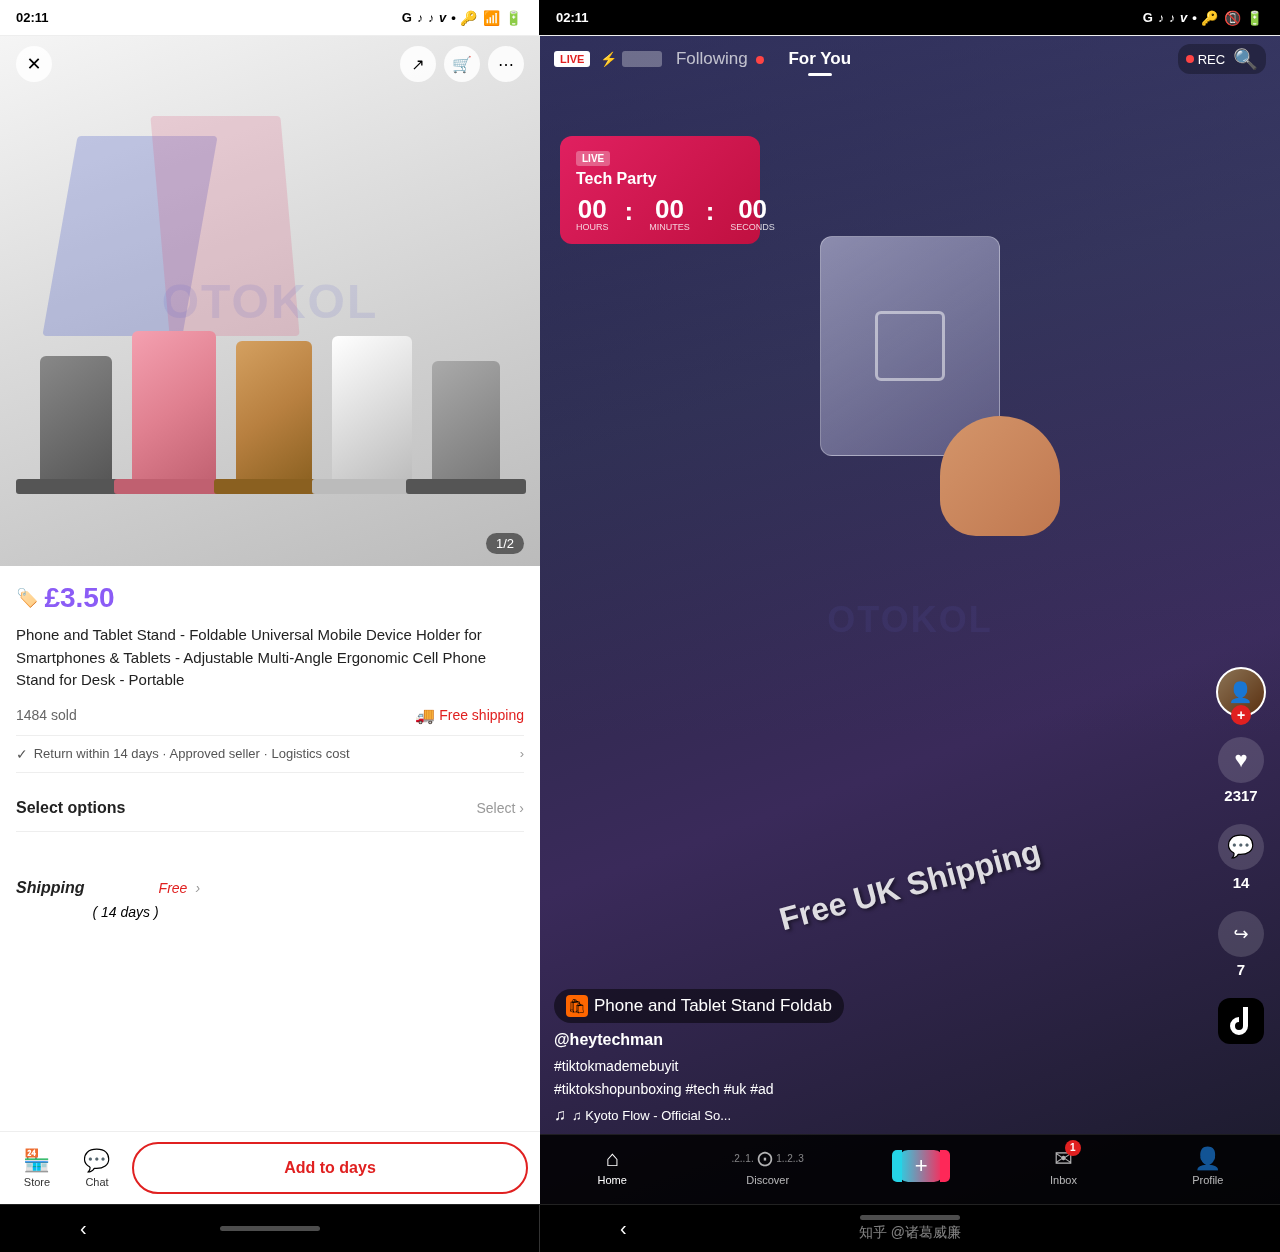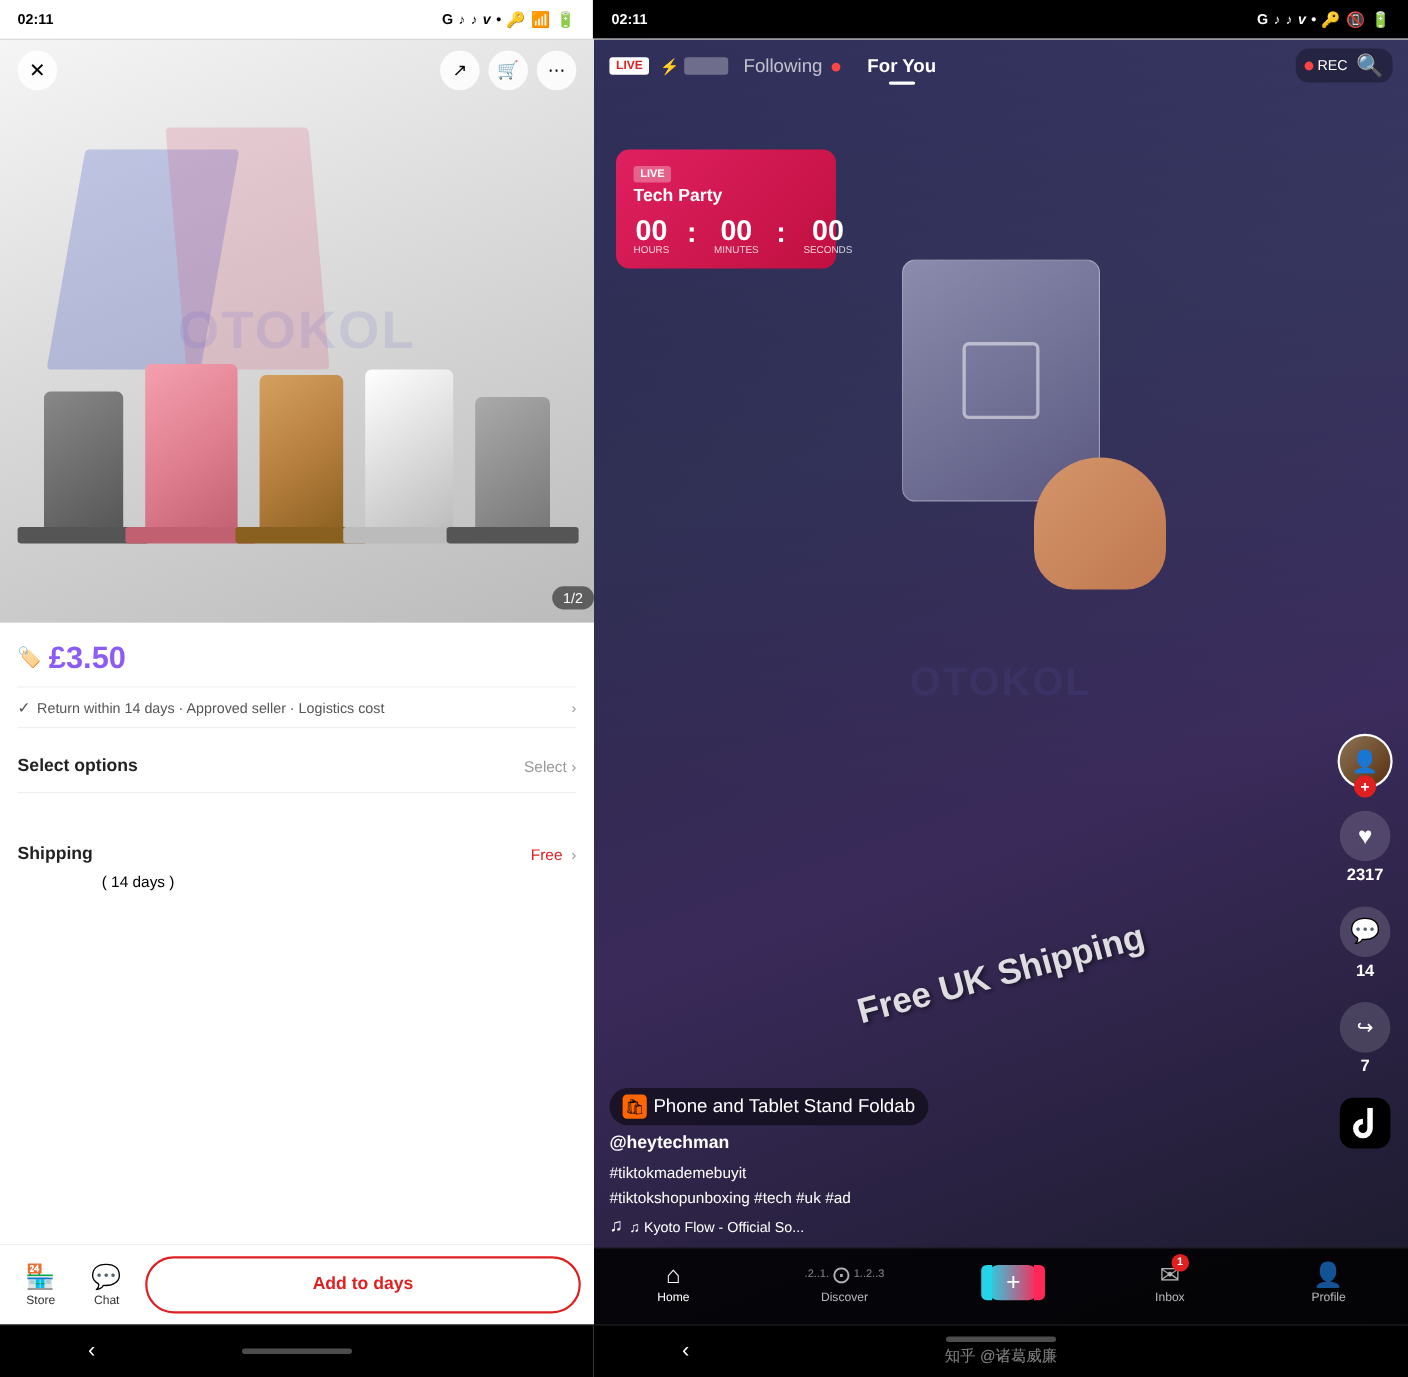--- a/index.html
+++ b/index.html
@@ -55,21 +55,21 @@
       font-size: 18px;
       cursor: pointer;
     }
     .toolbar-right {
       display: flex;
       gap: 8px;
     }
     .img-counter {
       position: absolute;
       bottom: 12px;
-      right: 0;
+      right: 16px;
       background: rgba(0,0,0,0.5);
       color: #fff;
       border-radius: 12px;
       padding: 3px 10px;
       font-size: 13px;
       font-weight: 500;
     }
 
     
     .product-image-container {
@@ -231,23 +231,23 @@
     }
     .select-action {
       display: flex;
       align-items: center;
       gap: 4px;
       color: #999;
       font-size: 14px;
     }
     .shipping-row {
       display: flex;
-      justify-content: space-between;
       align-items: center;
       padding: 12px 0;
+      font-style: italic;
     }
     .shipping-label {
       font-size: 16px;
       font-weight: 600;
       color: #222;
     }
     .shipping-days {
       font-size: 14px;
       color: #000000;
       margin-left: 8px;
@@ -821,21 +821,29 @@
 
         <div class="img-counter">1/2</div>
       </div>
     </div>
 
     <div class="product-info">
       <div class="price-row">
         <span class="price-tag-icon">🏷️</span>
         <span class="price">£3.50</span>
       </div>
-
+      <p class="product-title">Phone and Tablet Stand - Foldable Universal Mobile Device Holder for Smartphones &amp; Tablets - Adjustable Multi-Angle Ergonomic Cell Phone Stand for Desk - Portable</p>
+
+      <div class="sold-shipping-row">
+        <span class="sold-count">1484 sold</span>
+        <div class="free-shipping-badge">
+          <span class="free-shipping-icon">🚚</span>
+          <span>Free shipping</span>
+        </div>
+      </div>
 
       <div class="return-policy-row">
         <div style="display:flex; align-items:center; gap:6px;">
           <span style="font-size:14px;">✓</span>
           <span>Return within 14 days · Approved seller · Logistics cost</span>
         </div>
         <span class="chevron-right">›</span>
       </div>
 
       <div class="select-options-row">

